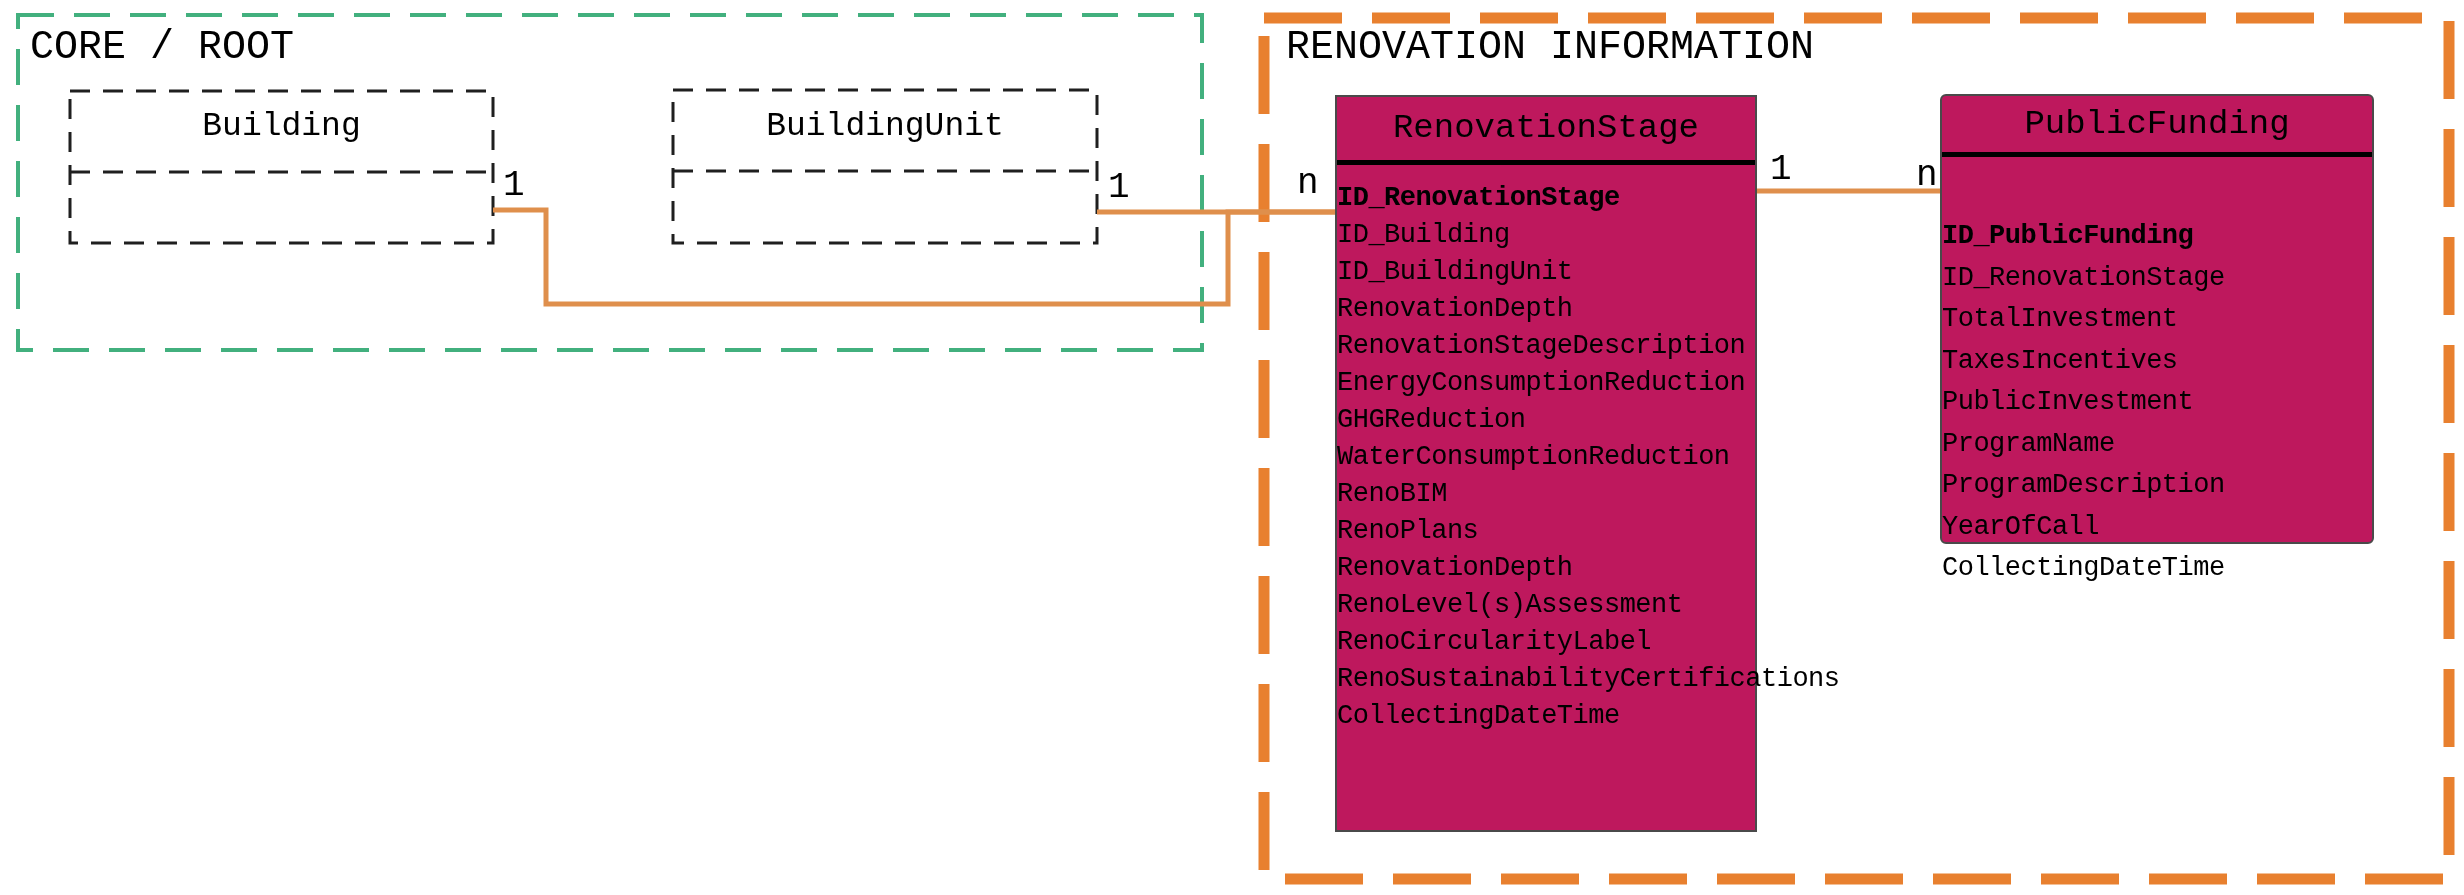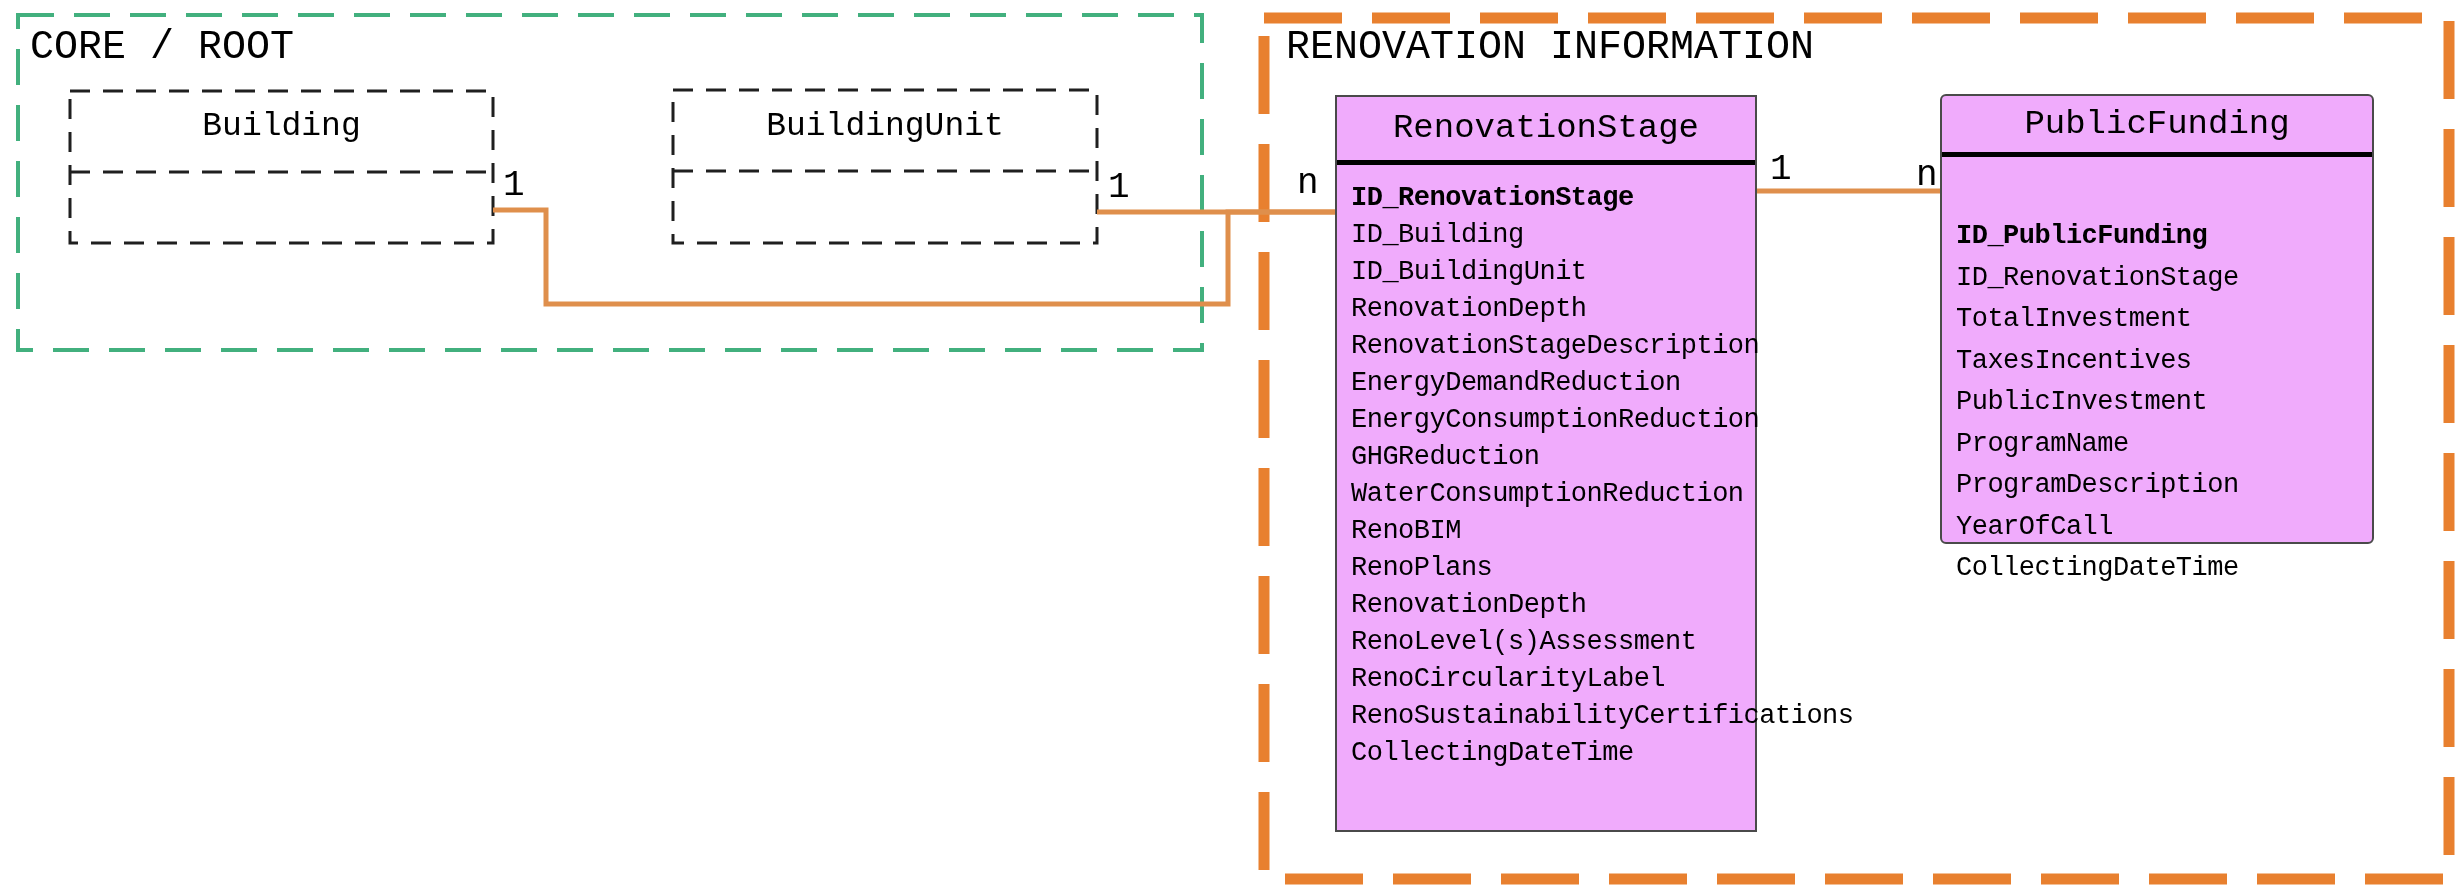--- a/index.html
+++ b/index.html
@@ -36,34 +36,34 @@
     white-space:nowrap;
     color:#000;
   }
   .card-label{
     position:absolute;
     font-size:36px;line-height:36px;
     color:#000;
   }
   .table{
     position:absolute;
-    background:#f0abfc;
+    background:#be185d;
     border:2px solid var(--table-border);
     box-sizing:border-box;
   }
   .table-title{
     text-align:center;
     font-size:34px;
     border-bottom:5px solid #000;
     color:#000;
   }
   .t-reno .table-title{height:63px;line-height:63px;}
   .t-pub  .table-title{height:56px;line-height:56px;}
   .table-rows{
-    padding-left:14px;padding-right:2px;
+    padding-right:2px;
     font-size:27px;
     letter-spacing:-0.5px;
     white-space:nowrap;
     color:#000;
   }
   .t-reno .table-rows{padding-top:15px;}
   .t-reno .table-rows .row{line-height:37px;height:37px;}
   .t-pub  .table-rows{padding-top:12px;margin-top:47px;}
   .t-pub  .table-rows .row{line-height:41.5px;height:41.5px;}
   .row.pk{font-weight:700;}
@@ -102,21 +102,20 @@
   <div class="card-label" style="left:1916px;top:158px;">n</div>
 
   <div class="table t-reno" style="left:1335px;top:95px;width:422px;height:737px;">
     <div class="table-title">RenovationStage</div>
     <div class="table-rows">
       <div class="row pk">ID_RenovationStage</div>
       <div class="row">ID_Building</div>
       <div class="row">ID_BuildingUnit</div>
       <div class="row">RenovationDepth</div>
       <div class="row">RenovationStageDescription</div>
-      <div class="row">EnergyDemandReduction</div>
       <div class="row">EnergyConsumptionReduction</div>
       <div class="row">GHGReduction</div>
       <div class="row">WaterConsumptionReduction</div>
       <div class="row">RenoBIM</div>
       <div class="row">RenoPlans</div>
       <div class="row">RenovationDepth</div>
       <div class="row">RenoLevel(s)Assessment</div>
       <div class="row">RenoCircularityLabel</div>
       <div class="row">RenoSustainabilityCertifications</div>
       <div class="row">CollectingDateTime</div>

